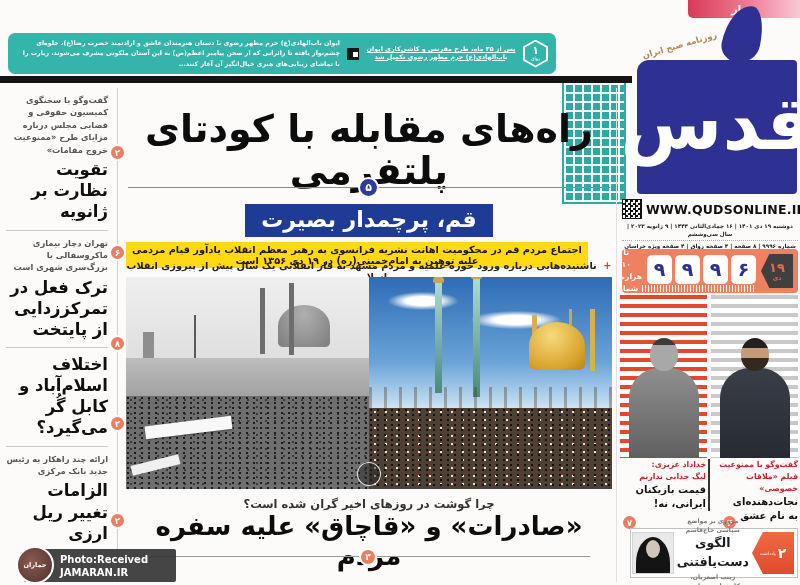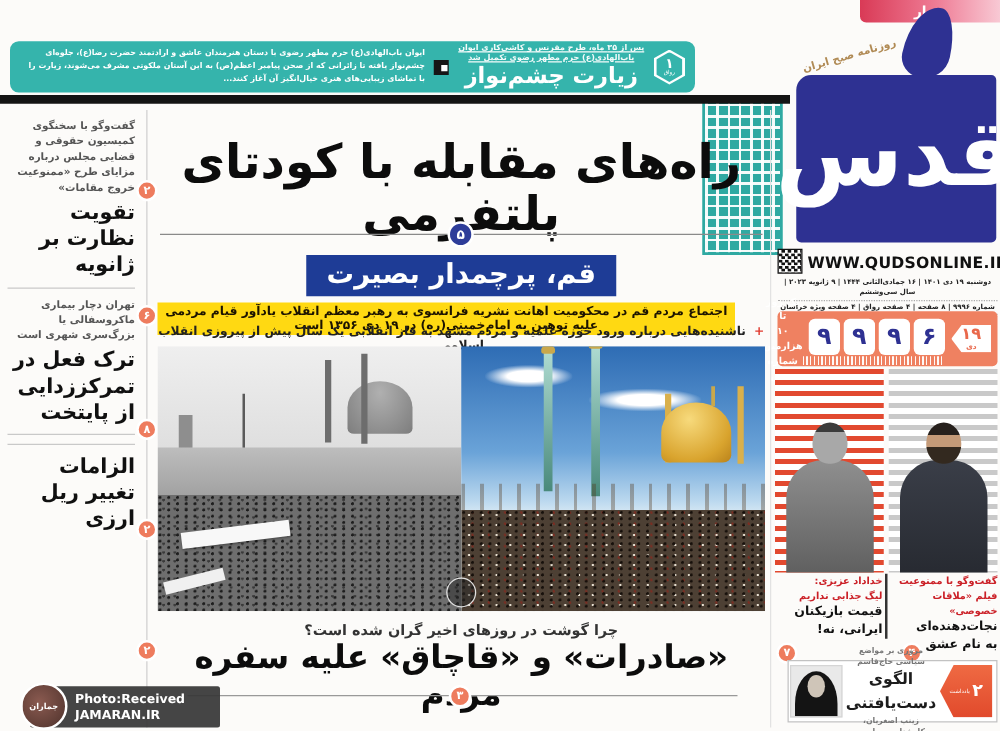--- a/index.html
+++ b/index.html
@@ -49,21 +49,21 @@
   .qr{width:20px;height:20px;border:1px solid #111;flex:0 0 auto;
     background:repeating-conic-gradient(#111 0% 25%, #fff 0% 50%) 0 0/5px 5px;}
   .weburl{font-size:12.5px;font-weight:bold;color:#111;letter-spacing:.2px;white-space:nowrap;}
   .infolines{position:absolute;left:622px;top:221px;width:176px;text-align:center;color:#222;}
   .infoline{font-size:5.6px;line-height:1.5;border-bottom:1px dotted #aaa;padding:1px 0;font-weight:600;}
   .infoline:last-child{border-bottom:none;color:#555;}
 
   
   .issuebox{position:absolute;left:622px;top:249px;width:176px;height:44px;background:#ef8161;
     border-radius:4px;display:flex;align-items:center;padding:0 5px;gap:5px;}
-  .datetag{flex:0 0 32px;height:22px;background:#ffffff;
+  .datetag{flex:0 0 32px;height:34px;background:#404040;
     clip-path:polygon(100% 0,100% 100%,26% 100%,0 50%,26% 0);
     display:flex;flex-direction:column;align-items:center;justify-content:center;line-height:1;}
   .datetag .d{color:#e9684b;font-size:13px;font-weight:bold;}
   .datetag .m{color:#e9684b;font-size:6px;font-weight:bold;margin-top:1px;}
   .digits{display:flex;direction:ltr;gap:3px;flex:0 0 auto;margin-top:-4px;}
   .digit{width:25px;height:29px;background:#fff;border-radius:5px;color:#2e3192;
     font-size:19px;font-weight:bold;display:flex;align-items:center;justify-content:center;}
   .countdown{flex:1;text-align:center;color:#fff;font-size:7.6px;font-weight:bold;line-height:1.55;}
   .barcode{position:absolute;bottom:1px;right:42px;width:114px;height:7px;
     background:repeating-linear-gradient(90deg, rgba(255,255,255,.95) 0 1px, transparent 1px 3px);}
@@ -213,21 +213,20 @@
 
   <div class="teal-banner">
     <div class="hex">
       <div class="hex-in">
         <span class="hex-num">۱</span>
         <span class="hex-lbl">رواق</span>
       </div>
     </div>
     <div class="banner-titlewrap">
       <div class="banner-kicker">پس از ۳۵ ماه، طرح مقرنس و کاشی‌کاری ایوان باب‌الهادی(ع) حرم مطهر رضوی تکمیل شد</div>
-      <div class="banner-title">زیارت چشم‌نواز</div>
     </div>
     <div class="pix"></div>
     <div class="banner-desc">ایوان باب‌الهادی(ع) حرم مطهر رضوی با دستان هنرمندان عاشق و ارادتمند حضرت رضا(ع)، جلوه‌ای چشم‌نواز یافته تا زائرانی که از صحن پیامبر اعظم(ص) به این آستان ملکوتی مشرف می‌شوند، زیارت را با تماشای زیبایی‌های هنری خیال‌انگیز آن آغاز کنند...</div>
   </div>
 
   <div class="kufic"></div>
   <div class="blackbar"></div>
 
   <div class="ribbon">جمار</div>
 
@@ -271,23 +270,25 @@
       <div class="sb-kicker">گفت‌وگو با سخنگوی کمیسیون حقوقی و قضایی مجلس درباره مزایای طرح «ممنوعیت خروج مقامات»</div>
       <div class="sb-head">تقویت نظارت بر ژانویه</div>
     </div>
     <hr class="sb-rule">
     <div>
       <div class="sb-kicker">تهران دچار بیماری ماکروسفالی یا بزرگ‌سری شهری است</div>
       <div class="sb-head">ترک فعل در تمرکززدایی از پایتخت</div>
     </div>
     <hr class="sb-rule">
     <div>
+      <div class="sb-head">اختلاف اسلام‌آباد و کابل گُر می‌گیرد؟</div>
     </div>
     <hr class="sb-rule">
     <div>
+      <div class="sb-kicker">ارائه چند راهکار به رئیس جدید بانک مرکزی</div>
       <div class="sb-head">الزامات تغییر ریل ارزی</div>
     </div>
 
   </div>
   <div class="vdivider"></div>
   <div class="vdivider2"></div>
   <div class="pgdot pd1">۲</div>
   <div class="pgdot pd2">۶</div>
   <div class="pgdot pd3">۸</div>
   <div class="pgdot pd4">۲</div>

